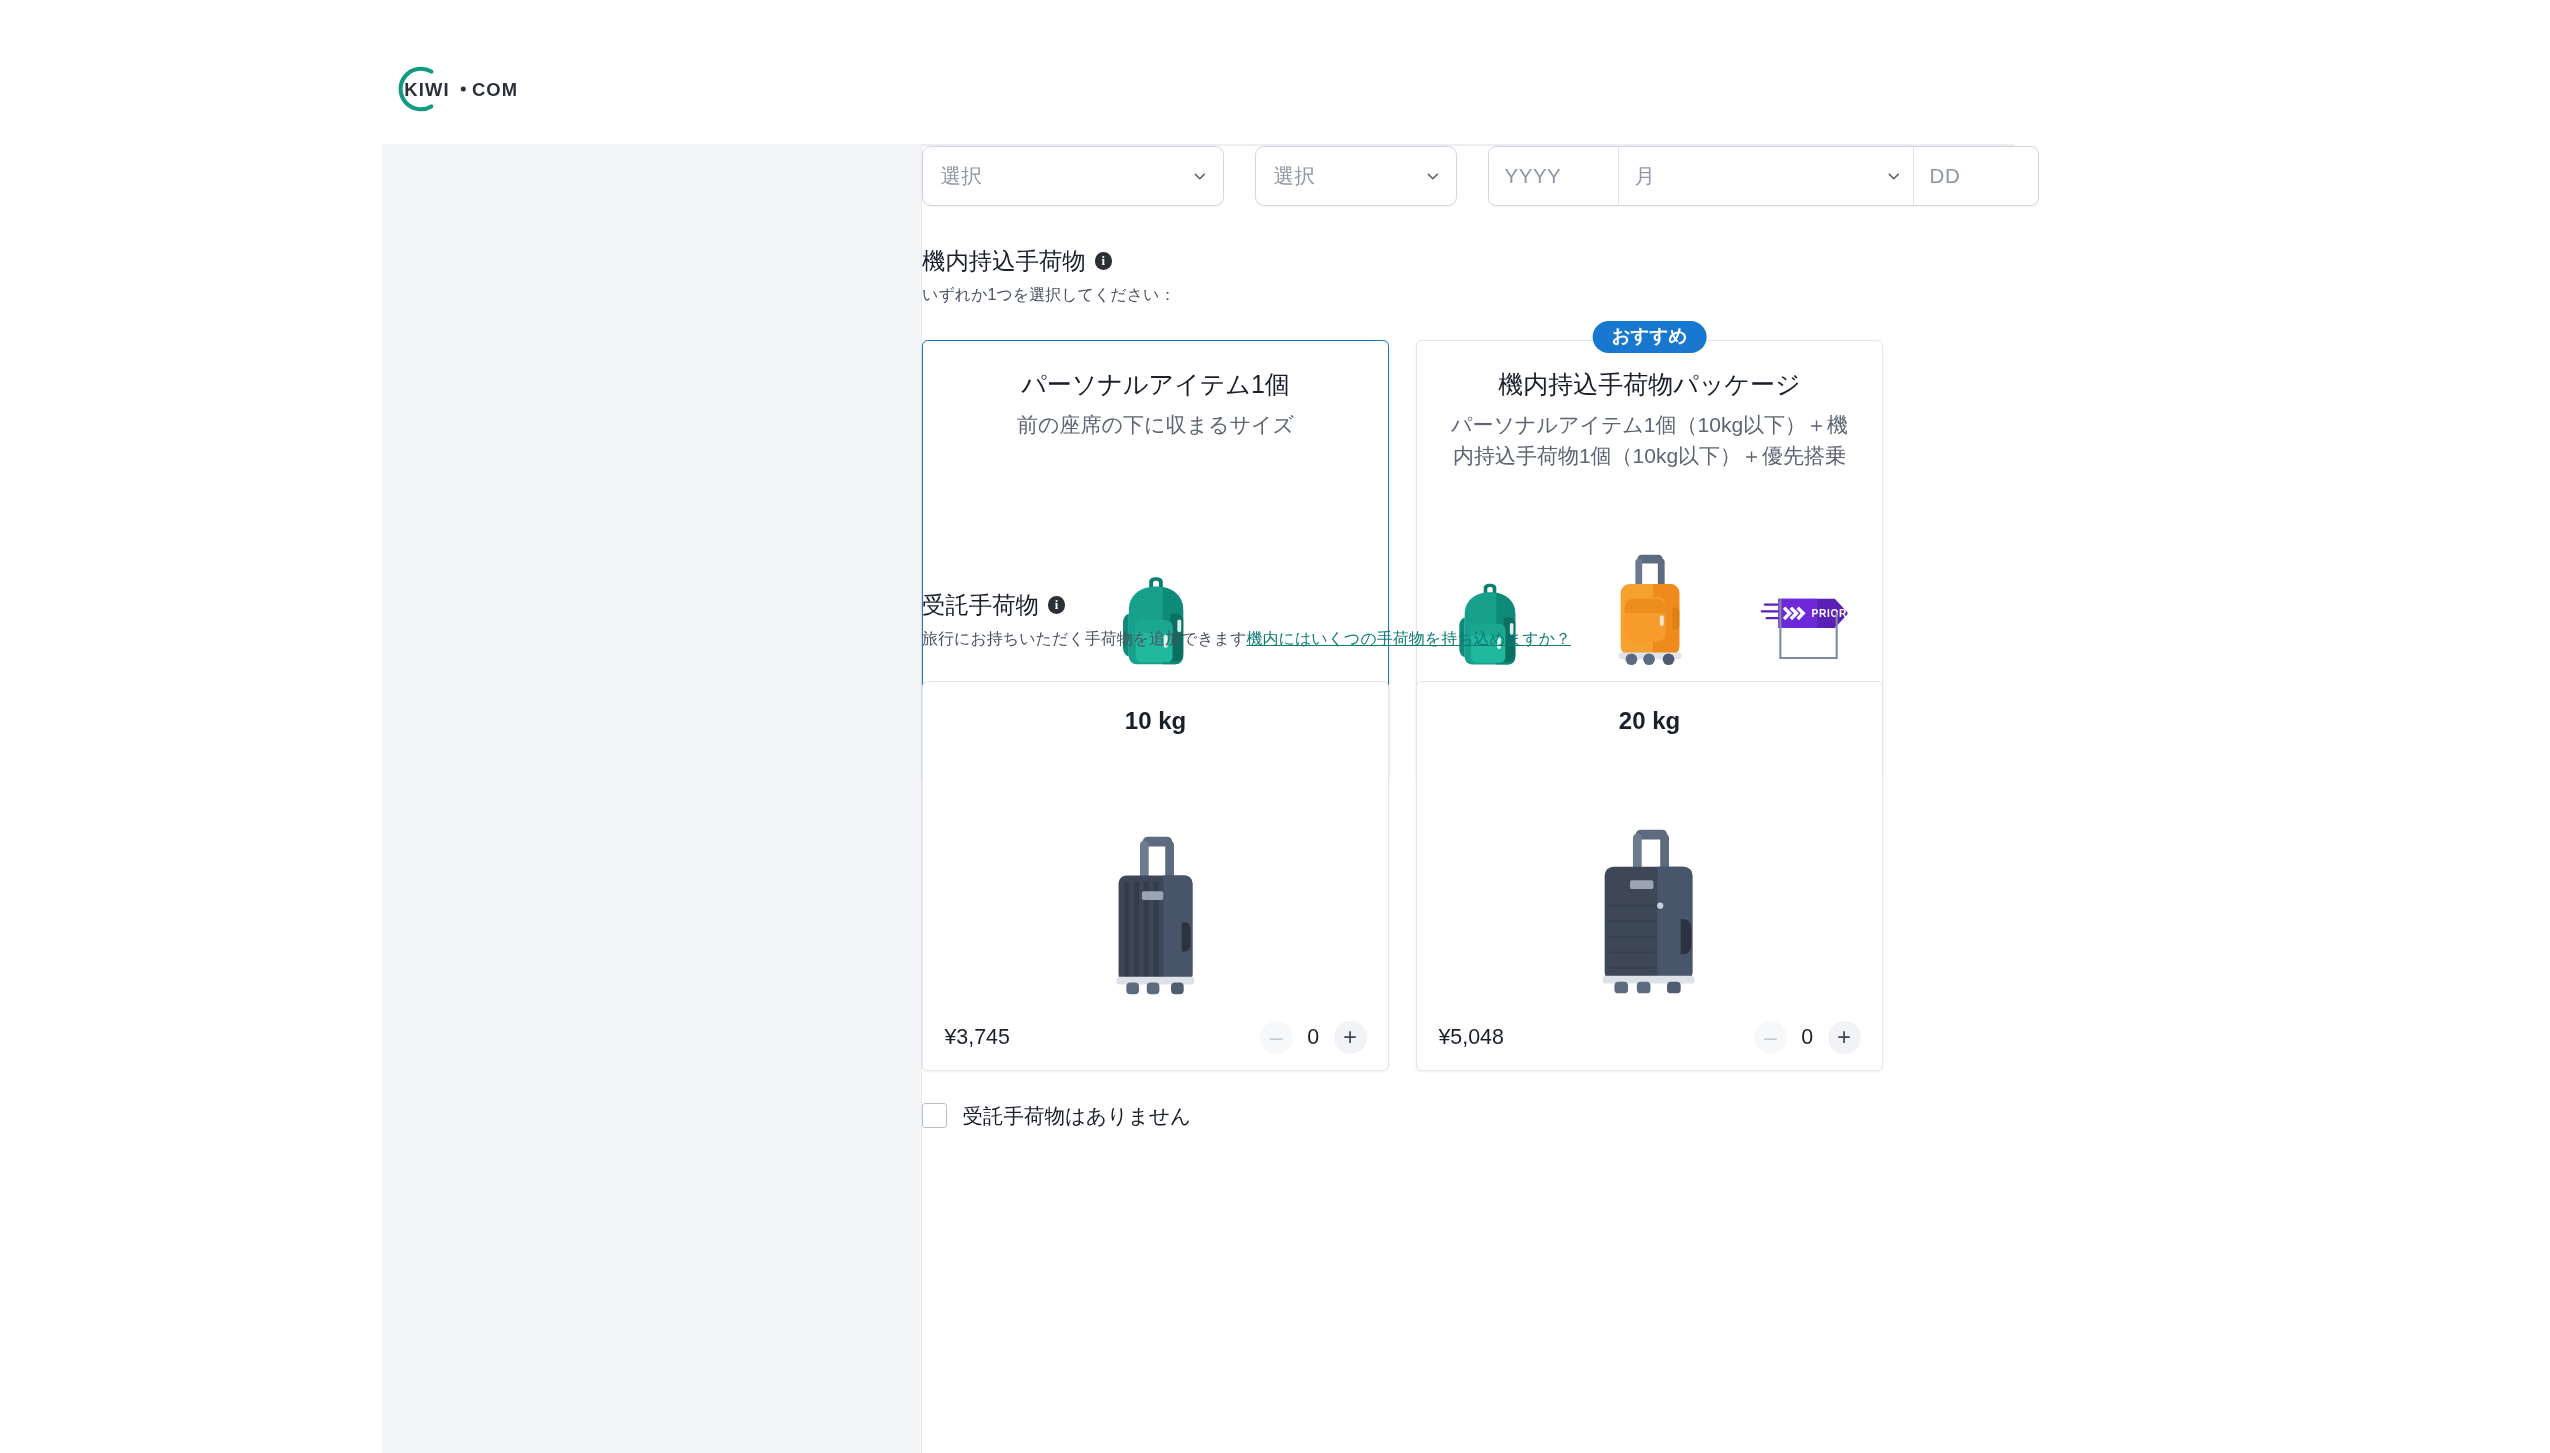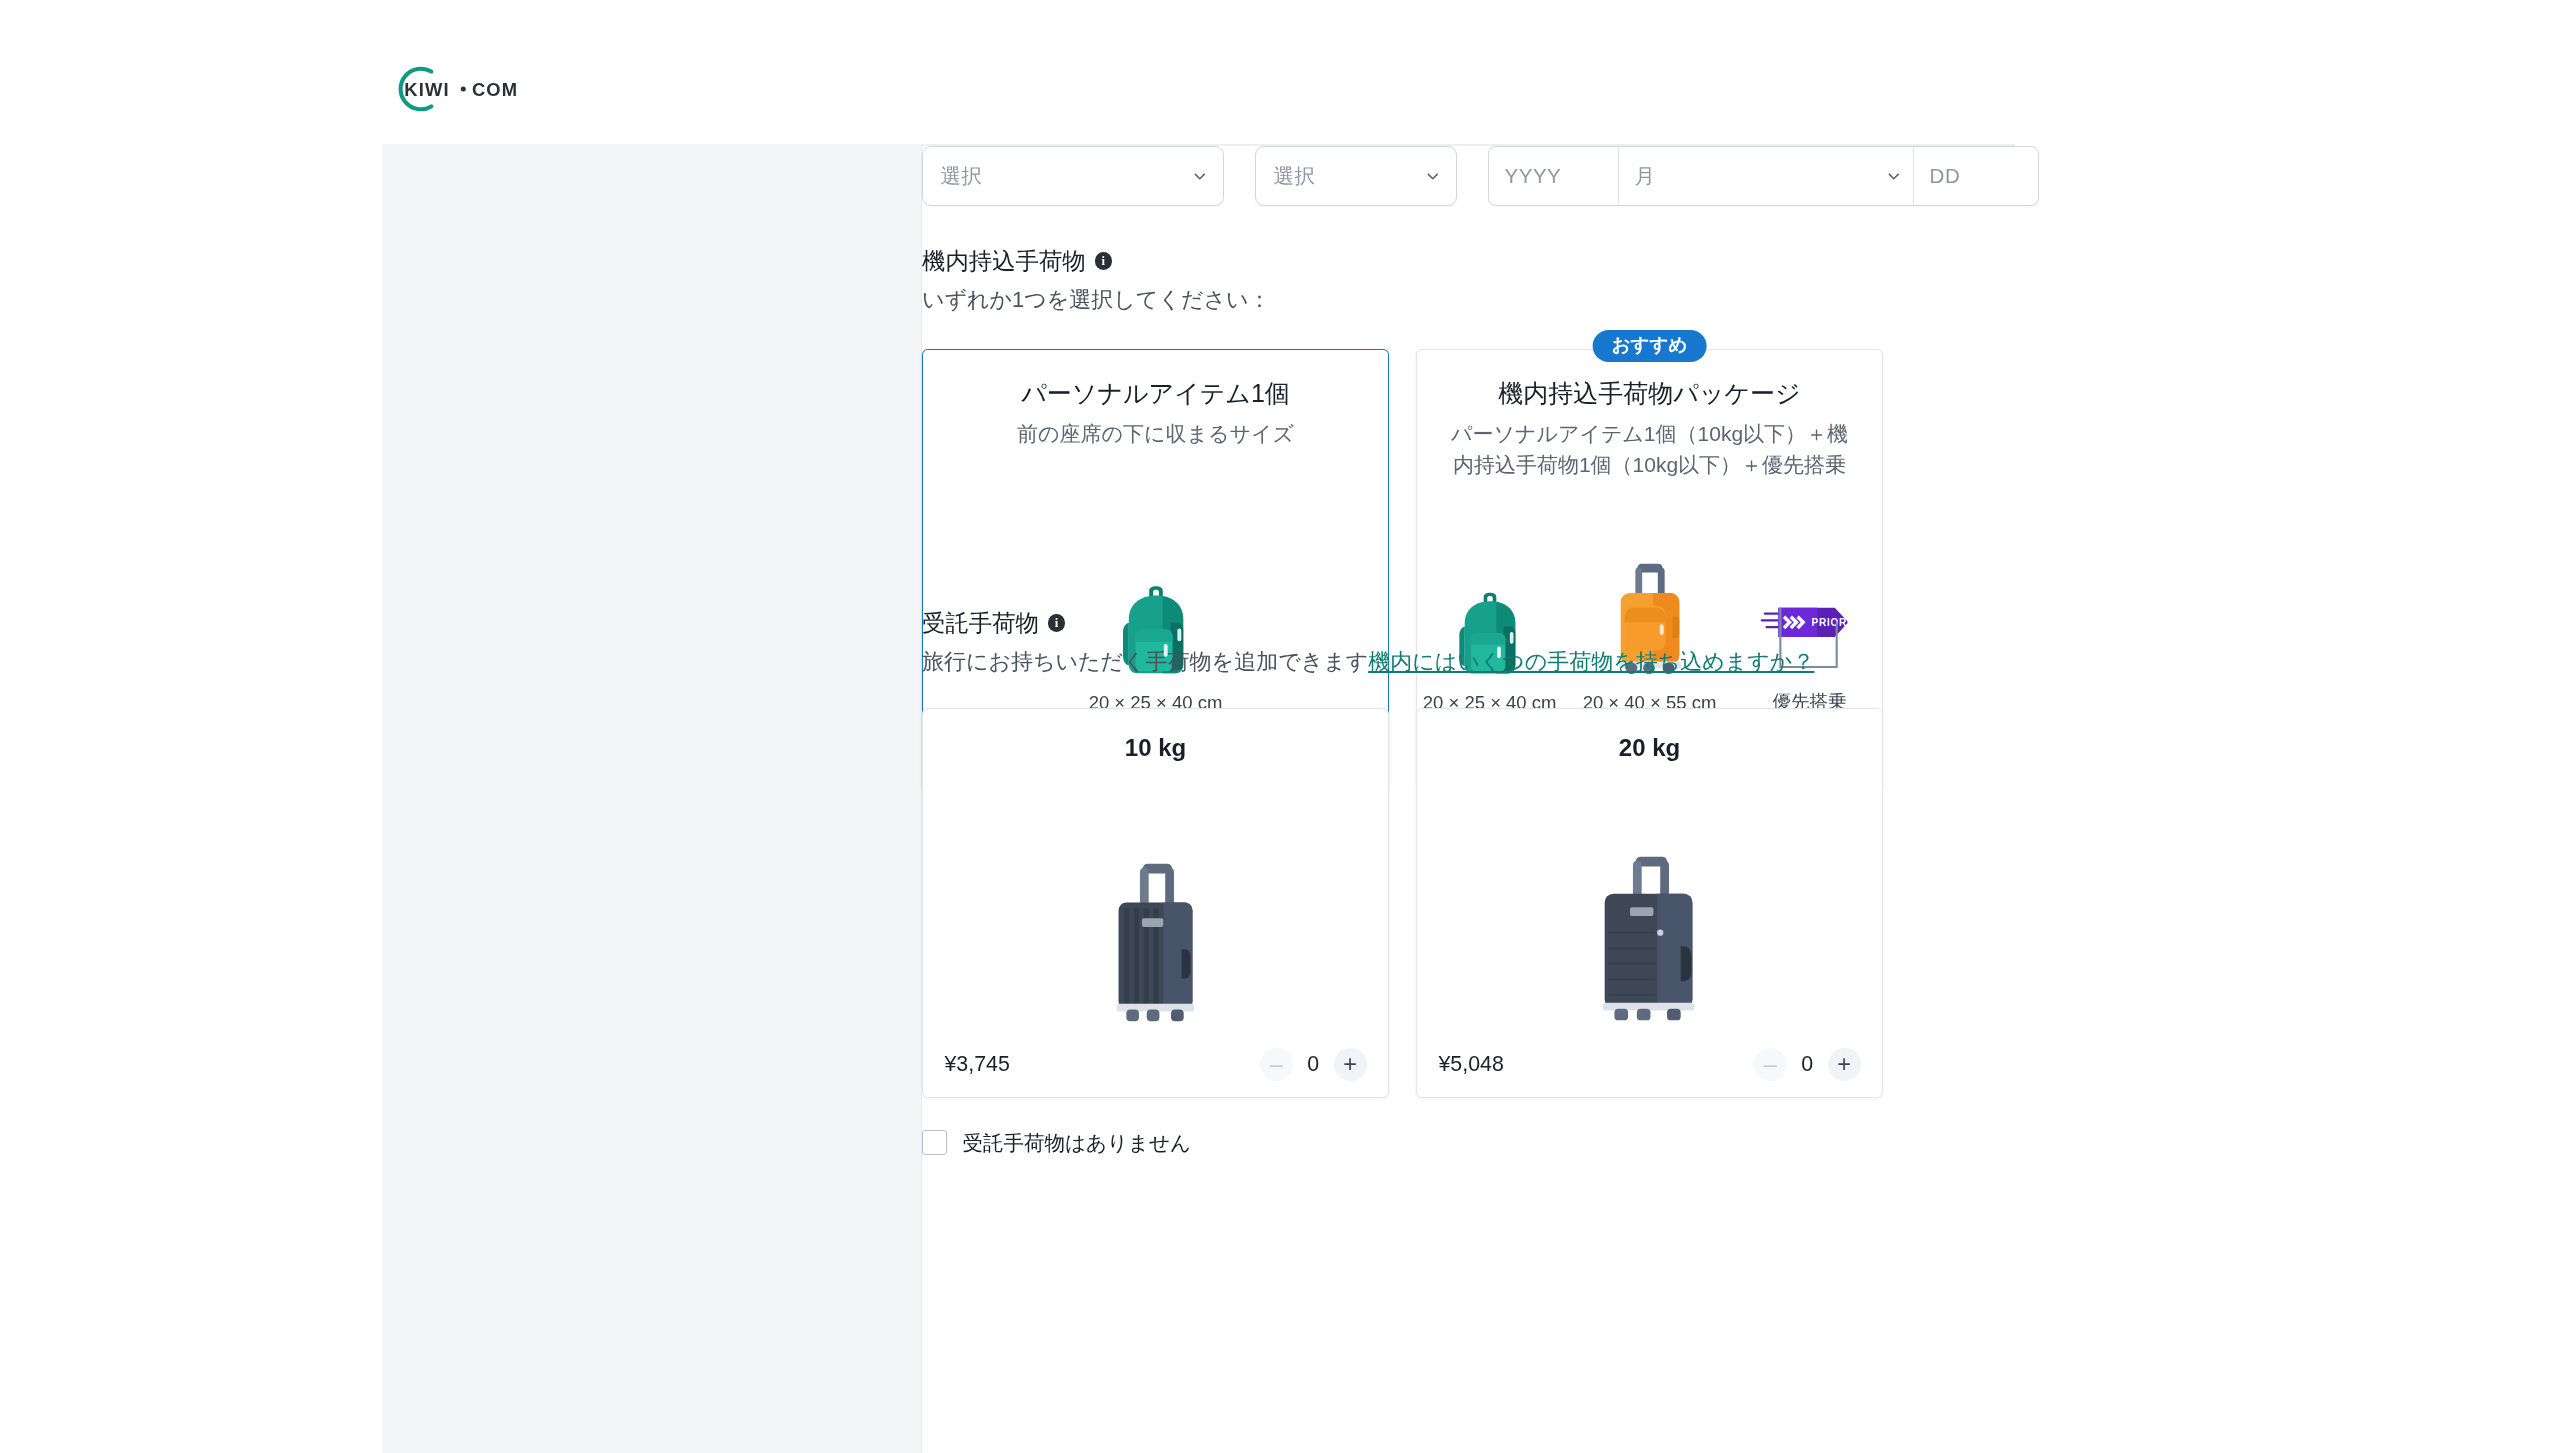--- a/index.html
+++ b/index.html
@@ -84,21 +84,21 @@
     font-size: 23.4px; color: #1a1f29; font-weight: 400;
   }
   .info-icon {
     width: 17.5px; height: 17.5px; border-radius: 50%;
     background: #2b2f38; color: #ffffff;
     font-size: 12.7px; font-weight: 700;
     display: inline-flex; align-items: center; justify-content: center;
     font-family: "Liberation Serif", serif; line-height: 1;
   }
   .sec-sub {
-    font-size: 22px; color: #4b525e; margin-top: 7.8px;
+    font-size: 16px; color: #4b525e; margin-top: 7.8px;
   }
   .sec-sub a { color: #0e7c72; text-decoration: underline; }
 
   
   .cards { display: flex; gap: 27px; }
   .card {
     width: 467px;
     background: #ffffff;
     border: 1px solid #e2e5ea;
     border-radius: 5.8px;
@@ -347,21 +347,21 @@
           </div>
           <div class="card-foot">
             <span class="price">¥3,665</span>
             <span class="radio"></span>
           </div>
         </div>
 
       </div>
     </div>
 
-    <div style="position:absolute; left:0; top:461px;">
+    <div style="position:absolute; left:0; top:443px;">
       <div class="sec-title">
         <span>受託手荷物</span>
         <span class="info-icon">i</span>
       </div>
       <div class="sec-sub">
         <span>旅行にお持ちいただく手荷物を追加できます</span><a href="#">機内にはいくつの手荷物を持ち込めますか？</a>
       </div>
 
       <div class="cards" style="margin-top:31px;">
 

